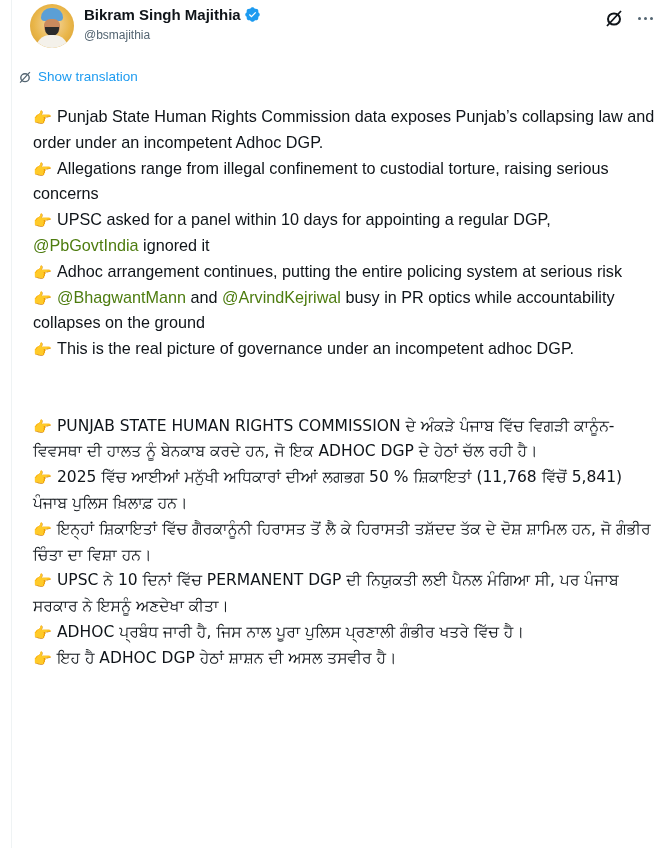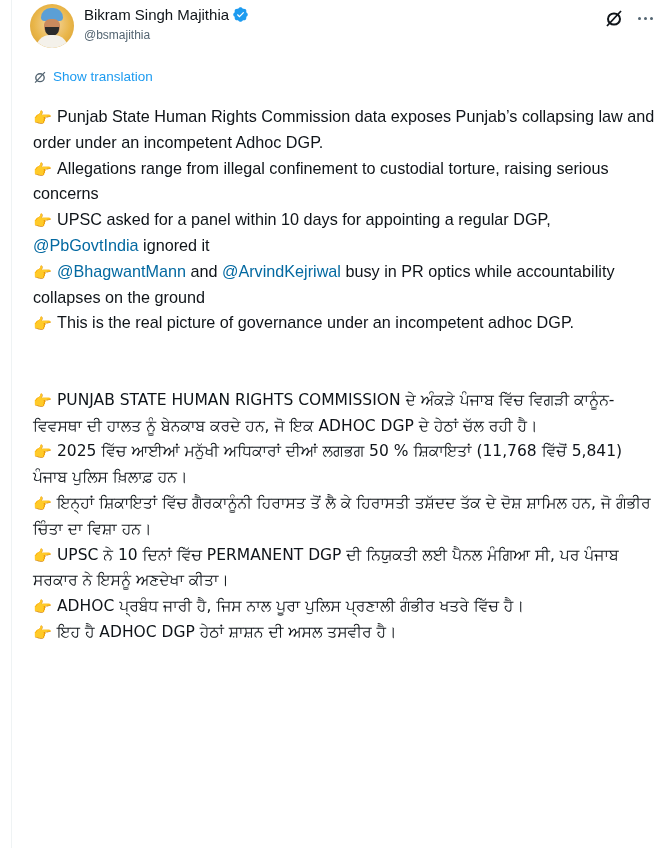--- a/index.html
+++ b/index.html
@@ -7,34 +7,34 @@
   body { font-family: "Liberation Sans", "DejaVu Sans", sans-serif; color: #0f1419; position: relative; }
   .left-border { position: absolute; left: 11px; top: 0; width: 1px; height: 848px; background: #eff3f4; }
   .header { position: absolute; left: 30px; top: 4px; width: 630px; height: 50px; }
   .avatar { position: absolute; left: 0; top: 0; width: 44px; height: 44px; border-radius: 50%;
     background: radial-gradient(circle at 50% 45%, #f5d9a8 0%, #e9b64a 55%, #d59a2a 100%); overflow: hidden; }
   .avatar .turban { position: absolute; left: 11px; top: 4px; width: 22px; height: 13px; background: #5b9fd6; border-radius: 11px 11px 4px 4px; }
   .avatar .face { position: absolute; left: 14px; top: 15px; width: 16px; height: 15px; background: #c98a5e; border-radius: 40% 40% 45% 45%; }
   .avatar .beard { position: absolute; left: 15px; top: 23px; width: 14px; height: 9px; background: #2b2b2b; border-radius: 0 0 7px 7px; }
   .avatar .shirt { position: absolute; left: 6px; top: 31px; width: 32px; height: 16px; background: #f4f1ea; border-radius: 14px 14px 0 0; }
   .name-row { position: absolute; left: 54px; top: 2px; display: flex; align-items: center; }
-  .display-name { font-weight: normal; font-size: 15px; color: #0f1419; }
+  .display-name { font-weight: bold; font-size: 15px; color: #0f1419; }
   .verified { margin-left: 3px; width: 17px; height: 17px; }
   .handle { position: absolute; left: 54px; top: 24px; font-size: 12px; color: #536471; }
   .grok-btn { position: absolute; right: 36px; top: 4px; width: 20px; height: 20px; }
   .more-btn { position: absolute; right: 4px; top: 4px; width: 22px; height: 20px; display: flex; align-items: center; justify-content: center; }
   .more-btn span { width: 3px; height: 3px; background: #536471; border-radius: 50%; margin: 0 1.5px; }
-  .translate-row { position: absolute; left: 33px; top: 69px; display: flex; align-items: center; }
+  .translate-row { position: absolute; left: 18px; top: 69px; display: flex; align-items: center; }
   .translate-icon { width: 14px; height: 14px; margin-right: 6px; }
   .translate-link { font-size: 13.5px; color: #1d9bf0; }
   .tweet-body { position: absolute; left: 33px; top: 92px; width: 625px; font-size: 16.2px; line-height: 25.8px; color: #0f1419; margin-top: 12px; }
   .tweet-body p { margin: 0; }
   .tweet-body .gap { height: 25.8px; }
   .point { display: inline-block; width: 20px; font-size: 15px; line-height: 1; vertical-align: -1px; margin-right: 4px; }
-  .mention { color: #0369a1; }
+  .mention { color: #4d7c0f; }
   .pa { font-family: "DejaVu Sans", sans-serif; font-size: 15.5px; }
 </style>
 </head>
 <body>
 
 <div class="left-border"></div>
 
 <div class="header">
   <div class="avatar">
     <div class="turban"></div>
@@ -68,20 +68,21 @@
     <line x1="3" y1="18" x2="17" y2="3" stroke="#536471" stroke-width="1.8"></line>
   </svg>
   <span class="translate-link">Show translation</span>
 </div>
 
 <div class="tweet-body">
 
   <p><span class="point">👉</span><span>Punjab State Human Rights Commission data exposes Punjab’s collapsing law and order under an incompetent Adhoc DGP.</span></p>
   <p><span class="point">👉</span><span>Allegations range from illegal confinement to custodial torture, raising serious concerns</span></p>
   <p><span class="point">👉</span><span>UPSC asked for a panel within 10 days for appointing a regular DGP, </span><span class="mention">@PbGovtIndia</span><span> ignored it</span></p>
+  <p><span class="point">👉</span><span>Adhoc arrangement continues, putting the entire policing system at serious risk</span></p>
   <p><span class="point">👉</span><span class="mention">@BhagwantMann</span><span> and </span><span class="mention">@ArvindKejriwal</span><span> busy in PR optics while accountability collapses on the ground</span></p>
   <p><span class="point">👉</span><span>This is the real picture of governance under an incompetent adhoc DGP.</span></p>
 
   <div class="gap"></div>
   <div class="gap"></div>
 
   <p class="pa"><span class="point">👉</span><span>PUNJAB STATE HUMAN RIGHTS COMMISSION ਦੇ ਅੰਕੜੇ ਪੰਜਾਬ ਵਿੱਚ ਵਿਗੜੀ ਕਾਨੂੰਨ-ਵਿਵਸਥਾ ਦੀ  ਹਾਲਤ ਨੂੰ ਬੇਨਕਾਬ ਕਰਦੇ ਹਨ, ਜੋ ਇਕ ADHOC DGP ਦੇ ਹੇਠਾਂ ਚੱਲ ਰਹੀ ਹੈ।</span></p>
   <p class="pa"><span class="point">👉</span><span>2025 ਵਿੱਚ ਆਈਆਂ ਮਨੁੱਖੀ ਅਧਿਕਾਰਾਂ ਦੀਆਂ ਲਗਭਗ 50 % ਸ਼ਿਕਾਇਤਾਂ (11,768 ਵਿੱਚੋਂ 5,841) ਪੰਜਾਬ ਪੁਲਿਸ ਖ਼ਿਲਾਫ਼ ਹਨ।</span></p>
   <p class="pa"><span class="point">👉</span><span>ਇਨ੍ਹਾਂ ਸ਼ਿਕਾਇਤਾਂ ਵਿੱਚ ਗੈਰਕਾਨੂੰਨੀ ਹਿਰਾਸਤ ਤੋਂ ਲੈ ਕੇ ਹਿਰਾਸਤੀ ਤਸ਼ੱਦਦ ਤੱਕ ਦੇ ਦੋਸ਼ ਸ਼ਾਮਿਲ ਹਨ, ਜੋ ਗੰਭੀਰ ਚਿੰਤਾ ਦਾ ਵਿਸ਼ਾ ਹਨ।</span></p>
   <p class="pa"><span class="point">👉</span><span>UPSC ਨੇ 10 ਦਿਨਾਂ ਵਿੱਚ PERMANENT DGP ਦੀ ਨਿਯੁਕਤੀ ਲਈ ਪੈਨਲ ਮੰਗਿਆ ਸੀ, ਪਰ ਪੰਜਾਬ ਸਰਕਾਰ ਨੇ ਇਸਨੂੰ ਅਣਦੇਖਾ ਕੀਤਾ।</span></p>

